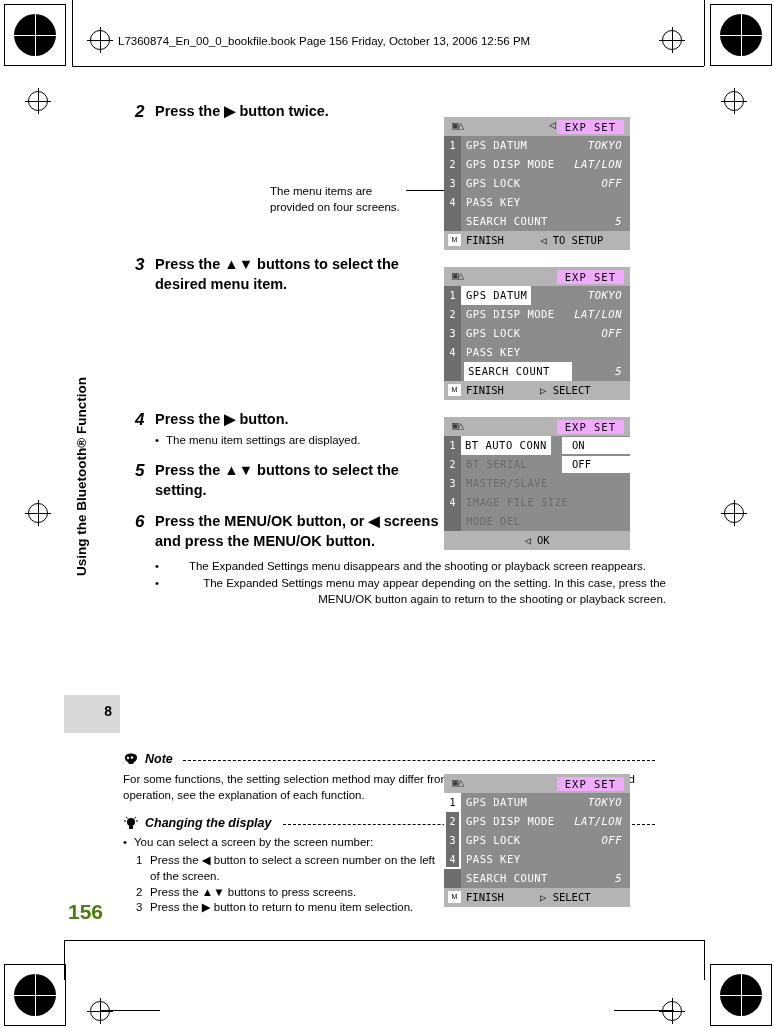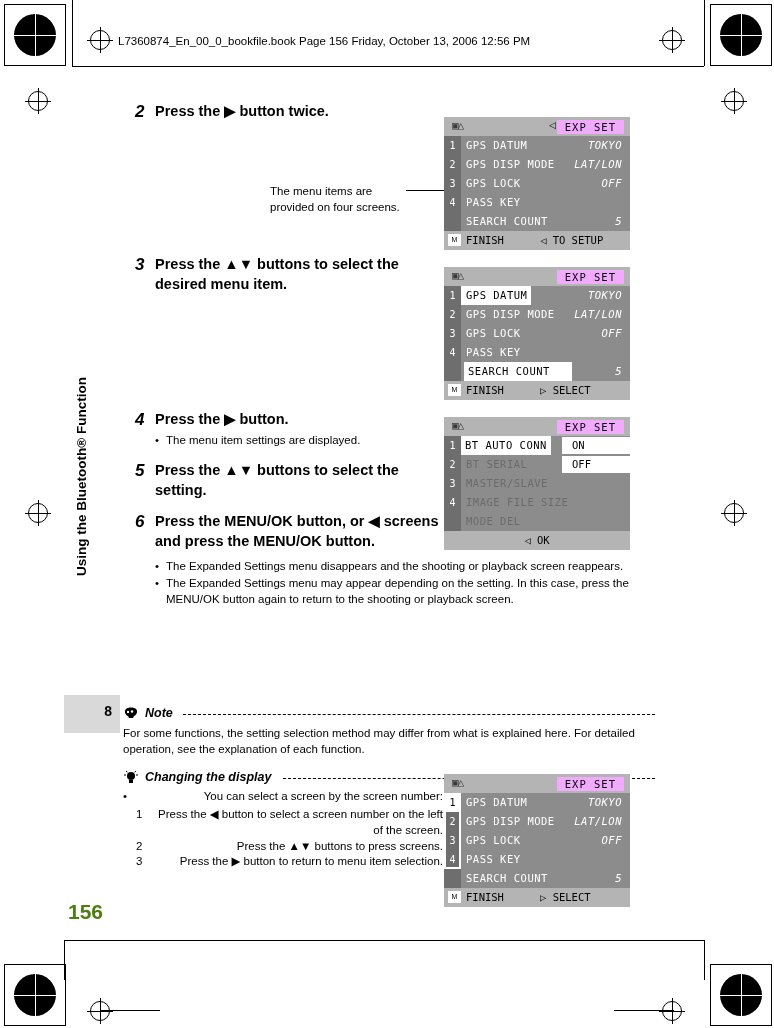--- a/index.html
+++ b/index.html
@@ -77,21 +77,21 @@
       color:#000;font-size:7px;line-height:12px;text-align:center;font-family:"Liberation Sans",sans-serif;}
   .lcd .botbar .bl{position:absolute;left:22px;top:0;line-height:19px;font-size:10.5px;}
   .lcd .botbar .br{position:absolute;left:96px;top:0;line-height:19px;font-size:10.5px;}
   .lcd .botbar .bc{position:absolute;left:0;right:0;top:0;line-height:19px;font-size:10.5px;text-align:center;}
   .dim{color:#6b6b6b;}
   .hl-white{background:#ffffff;color:#000 !important;}
   .selbox{position:absolute;background:#ffffff;color:#000;font-size:10.5px;line-height:17px;}
 
   
   .noteblock{position:absolute;width:520px;}
-  .notehead{position:relative;height:16px;}
+  .notehead{position:relative;height:16px;margin-top:46px;}
   .notehead .nicon{position:absolute;left:0;top:0px;width:16px;height:15px;}
   .notehead .ntitle{position:absolute;left:22px;top:0px;font-size:12.5px;font-weight:bold;font-style:italic;color:#000;}
   .notehead .ndash{position:absolute;top:8px;height:1px;background:#000;}
   .notebody{font-size:11.5px;line-height:1.42;color:#000;margin-top:3px;}
   .numlist{margin-top:2px;}
   .numrow{position:relative;padding-left:16px;font-size:11.5px;line-height:1.38;color:#000;}
   .numrow .nn{position:absolute;left:2px;top:0;}
 </style>
 </head>
 <body>
@@ -316,21 +316,21 @@
       </div>
     </div>
     <div class="botbar">
       <div class="bc">◁ OK</div>
     </div>
   </div>
 
   <div class="step" style="position:absolute;left:135px;top:512px;width:510px;">
     <div class="stepnum">6</div>
     <div class="stephead" style="width:300px;">Press the MENU/OK button, or ◀ screens and press the MENU/OK button.</div>
-    <div class="bullets" style="margin-top:8px;">
+    <div class="bullets" style="margin-top:8px;text-align:right;">
       <div class="bullet" style="width:480px;">The Expanded Settings menu disappears and the shooting or playback screen reappears.</div>
       <div class="bullet" style="width:500px;">The Expanded Settings menu may appear depending on the setting. In this case, press the MENU/OK button again to return to the shooting or playback screen.</div>
     </div>
   </div>
 
   <div class="noteblock" style="left:123px;top:706px;width:532px;">
     <div class="notehead">
       <div class="nicon">
         <svg width="16" height="15" viewBox="0 0 16 15">
             <path d="M3 3 C1 5, 2 9, 5 10 L6 12 L10 12 L11 10 C14 9, 15 5, 13 3 C11 1, 5 1, 3 3 Z" fill="#000"></path>
@@ -349,21 +349,21 @@
       <div class="nicon">
         <svg width="16" height="15" viewBox="0 0 16 15">
             <circle cx="8" cy="6" r="4" fill="#000"></circle>
             <rect x="6" y="10" width="4" height="3" fill="#000"></rect>
             <path d="M1 5 L3 5 M13 5 L15 5 M3 1 L4.5 2.2 M13 1 L11.5 2.2" stroke="#000" stroke-width="1"></path>
           </svg>
       </div>
       <div class="ntitle">Changing the display</div>
       <div class="ndash" style="left:160px;right:0;border-top:1px dashed #000;background:none;height:0;"></div>
     </div>
-    <div class="notebody" style="width:320px;text-align:right;">
+    <div class="notebody" style="width:320px;">
       <div class="bullet" style="padding-left:11px;">You can select a screen by the screen number:</div>
       <div class="numlist" style="padding-left:11px;">
         <div class="numrow">
           <span class="nn">1</span>
           <span>Press the ◀ button to select a screen number on the left of the screen.</span>
         </div>
         <div class="numrow">
           <span class="nn">2</span>
           <span>Press the ▲▼ buttons to press screens.</span>
         </div>

